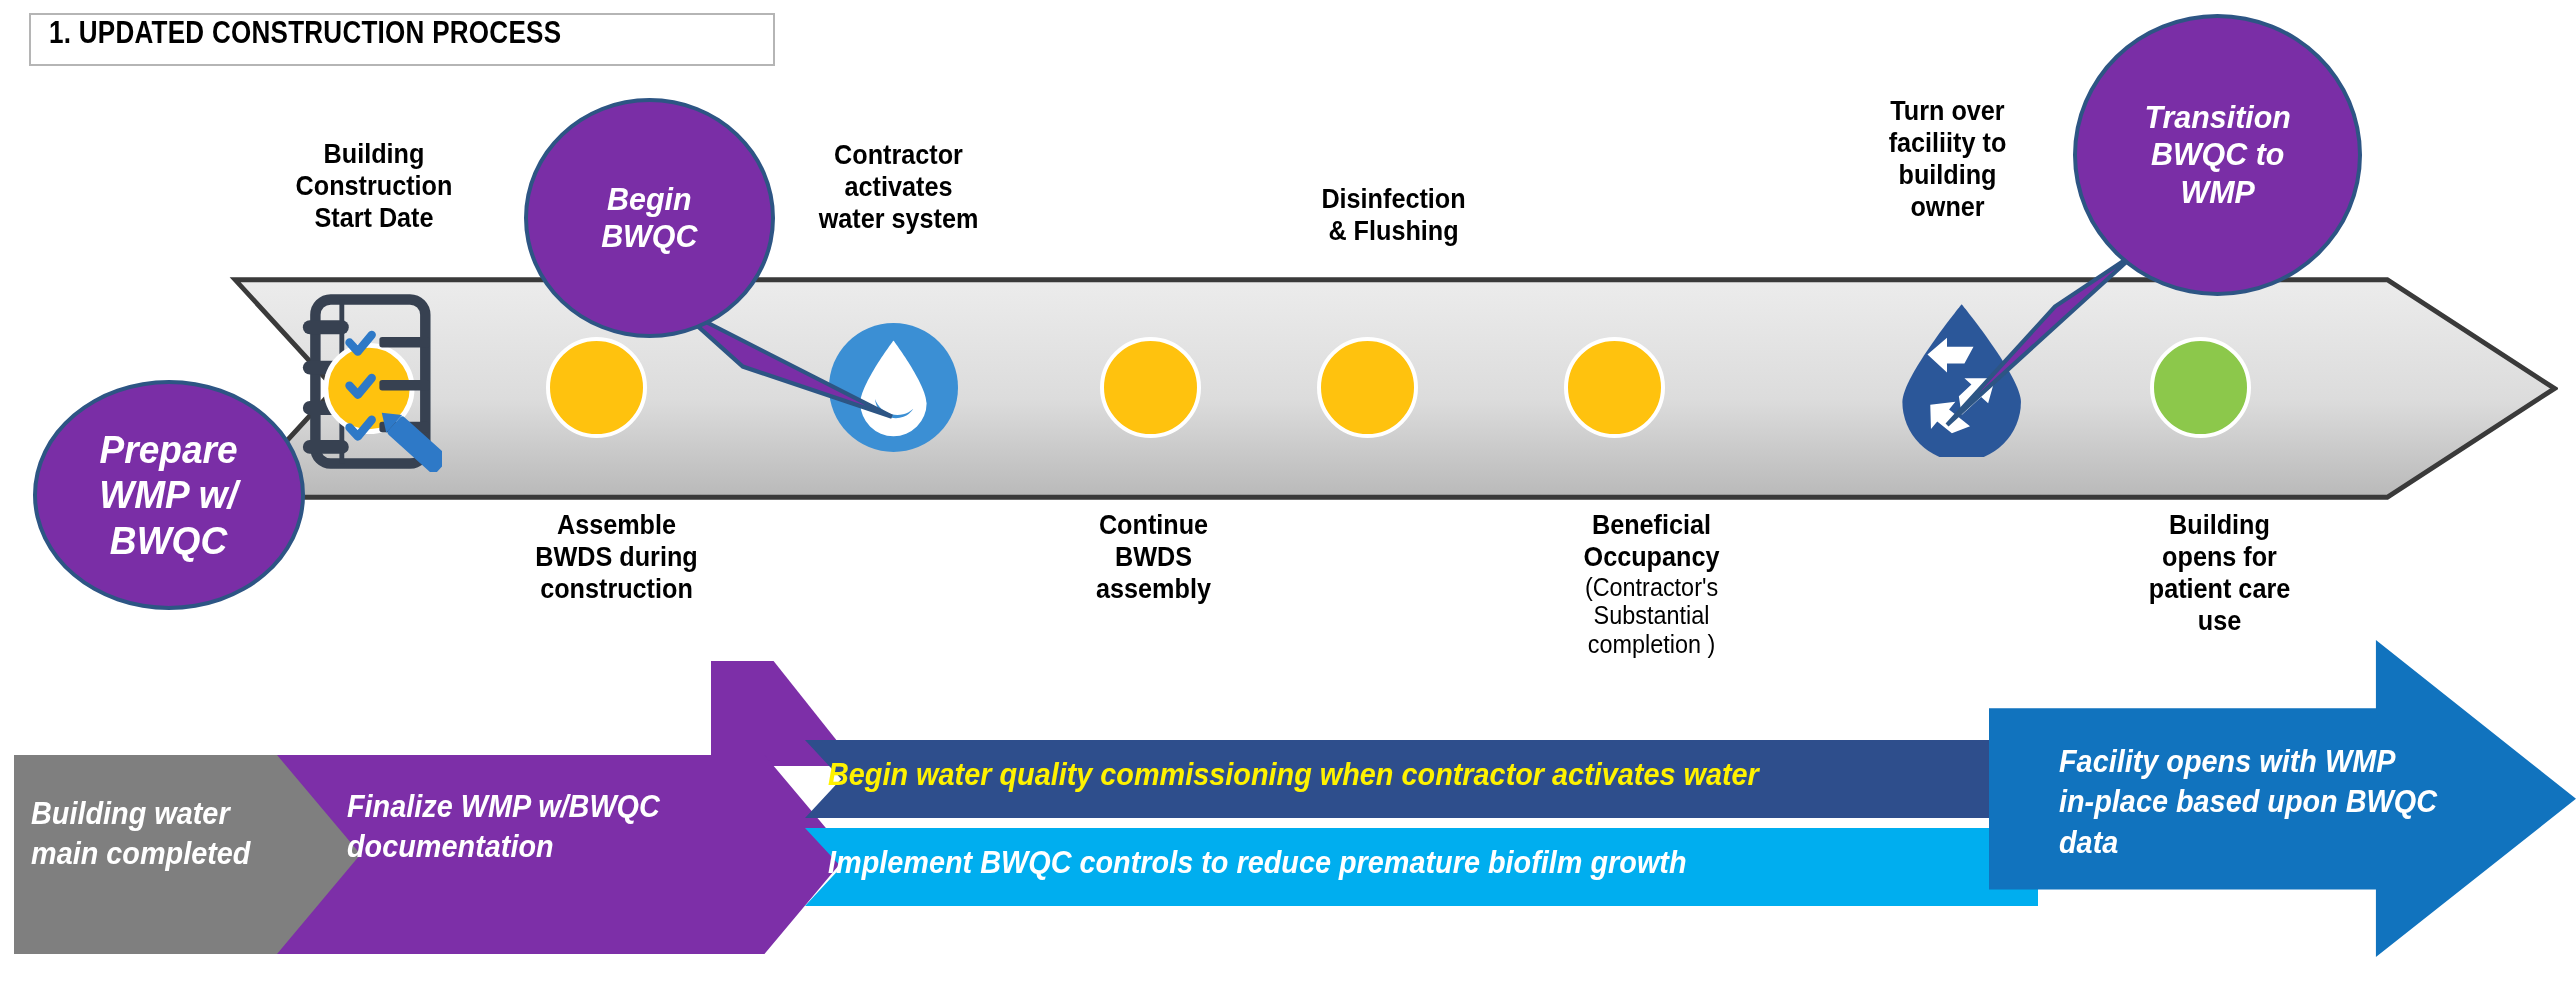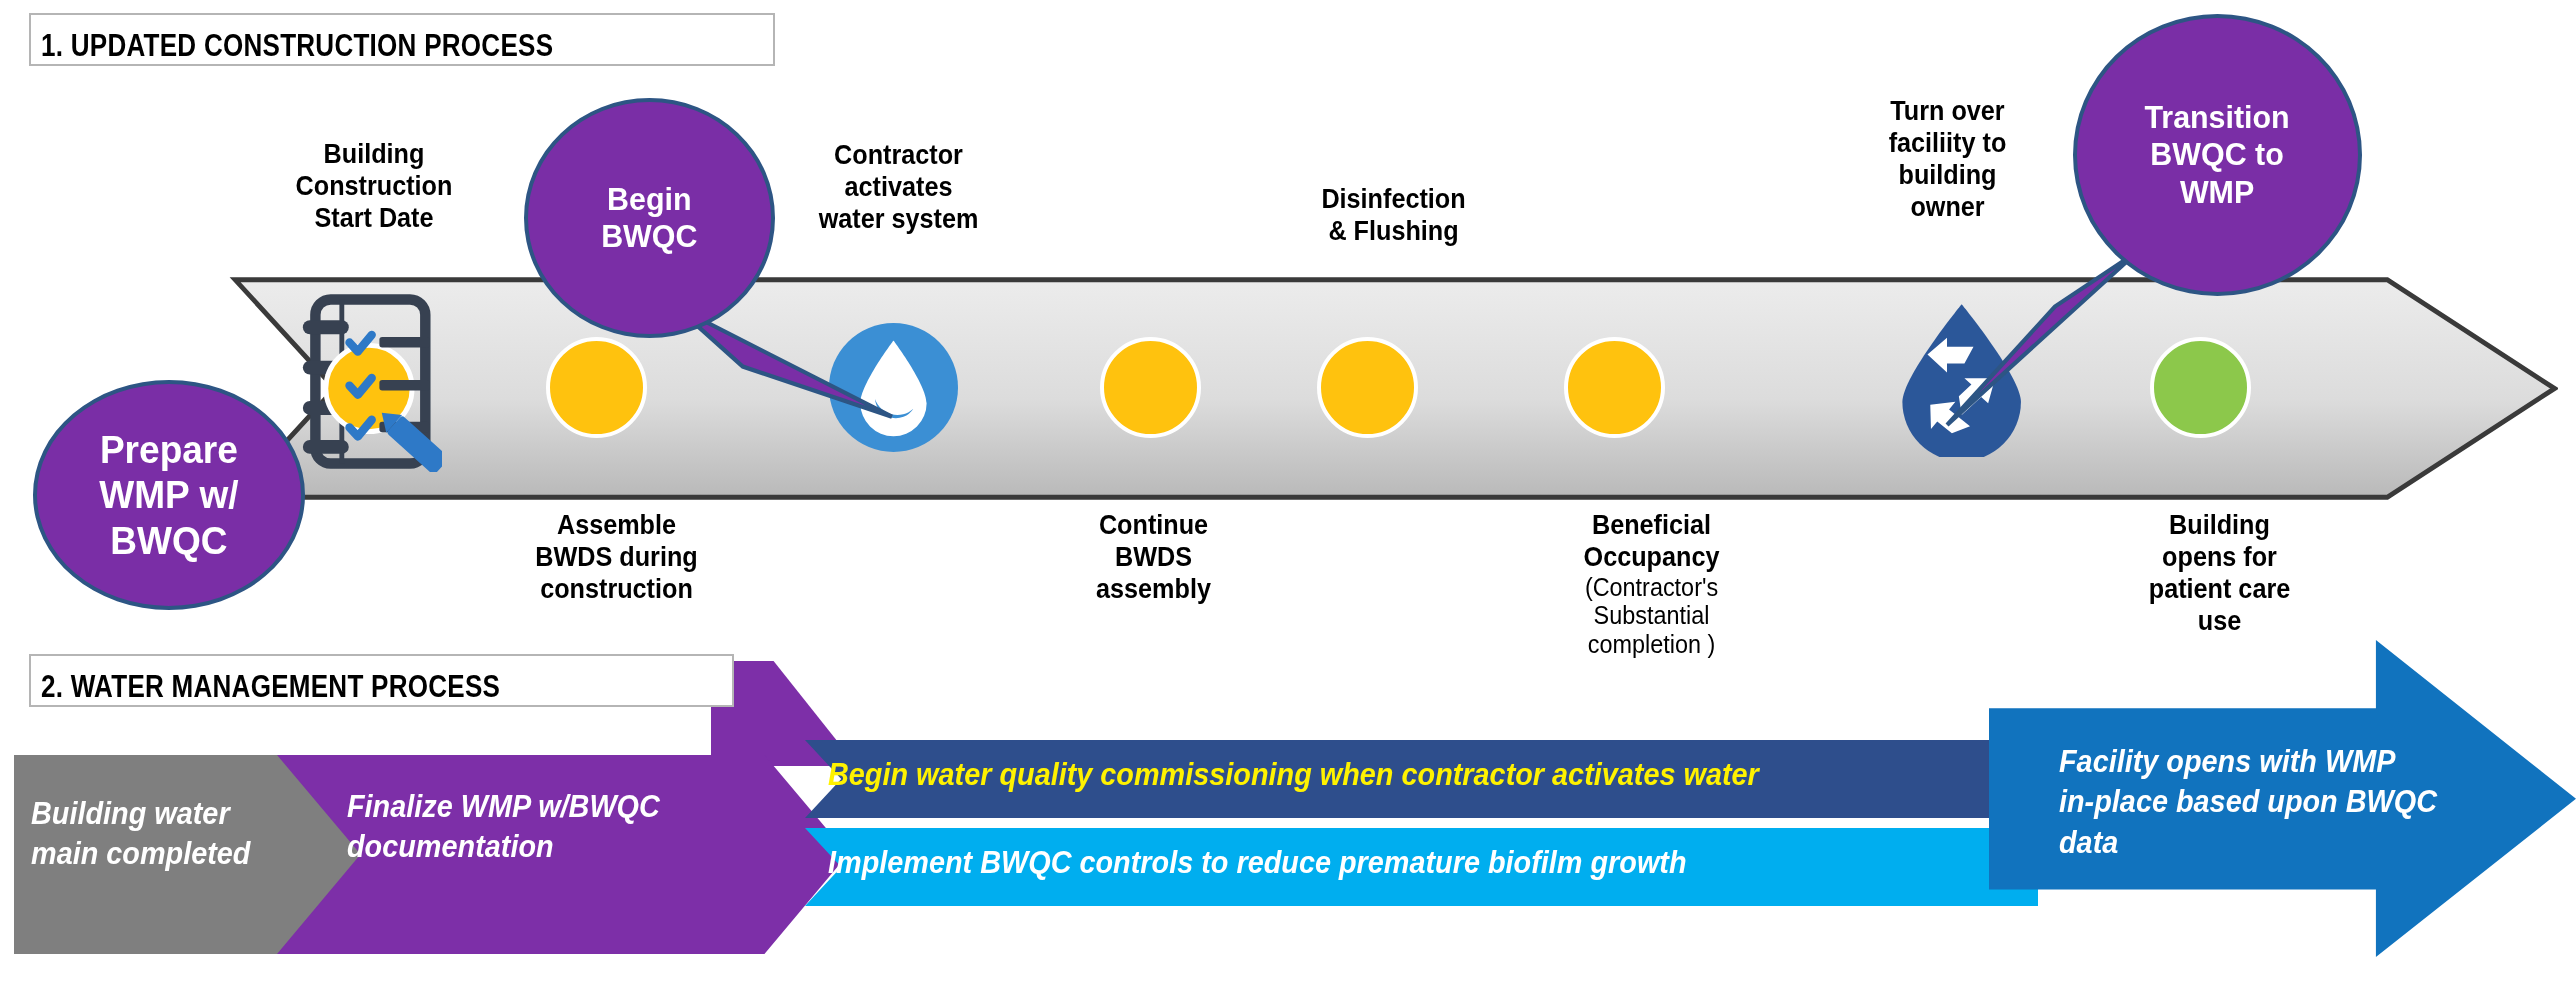--- a/index.html
+++ b/index.html
@@ -2,22 +2,22 @@
 <html style="font-size:11px"><head>
 <meta charset="utf-8">
 <style>
   html,body{margin:0;padding:0;background:#fff;}
   body{font-family:"Liberation Sans", sans-serif;}
   #stage{position:relative;width:2576px;height:993px;background:#ffffff;overflow:hidden;}
 
   
   .hdr-box{
     position:absolute;background:#ffffff;border:2.1px solid #b5b5b5;
-    display:flex;align-items:flex-end;box-sizing:border-box;
-    padding-left:10px;z-index:40;
+    display:flex;align-items:flex-start;box-sizing:border-box;
+    padding-left:18px;z-index:40;
   }
   .hdr-box .hdr-text{
     font-weight:bold;font-size:31px;letter-spacing:0.3px;color:#000;
     font-family:"Liberation Sans", sans-serif;
     transform:scaleX(.84);transform-origin:left center;white-space:nowrap;
   }
   #hdr1{left:29px;top:12.5px;width:746px;height:53px;}
   #hdr2{left:29px;top:654px;width:705px;height:53px;}
 
   
@@ -38,20 +38,21 @@
 
   .icon-wrap{position:absolute;z-index:22;}
 
   
   .bubble{
     position:absolute;border-radius:50%;background:#7a2ea6;
     border:4.2px solid #2d5584;box-sizing:border-box;z-index:60;
     display:flex;align-items:center;justify-content:center;text-align:center;
     color:#ffffff;font-weight:bold;line-height:1.16;
     font-family:"Liberation Sans", sans-serif;
+    font-style:italic;
   }
   .bubble span{display:block;padding:0 5.6px;transform:scaleX(.95);}
   .tail{position:absolute;z-index:59;}
 
   
   .chev{position:absolute;z-index:20;}
   .band-text{
     position:absolute;z-index:30;color:#fff;font-style:italic;font-weight:bold;
     line-height:1.3;font-family:"Liberation Sans", sans-serif;
     transform:scaleX(.93);transform-origin:left center;
@@ -69,23 +70,20 @@
         <stop offset="55%" stop-color="#dcdcdc"></stop>
         <stop offset="100%" stop-color="#b9b9b9"></stop>
       </linearGradient>
     </defs>
     <polygon points="72,4 3160,4 3160,4 3400,160 3160,316 72,316 215,160" fill="url(#gGrey)" stroke="#3A3A3A" stroke-width="7"></polygon>
   </svg>
 
   <div id="hdr1" class="hdr-box">
     <div class="hdr-text">1. UPDATED CONSTRUCTION PROCESS</div>
   </div>
-  <div id="hdr2" class="hdr-box">
-    <div class="hdr-text">2. WATER MANAGEMENT PROCESS</div>
-  </div>
 
   <div class="tl-label" style="left:259px;top:138px;width:230px;">
     <div style="white-space:pre-line">Building
 Construction
 Start Date</div>
   </div>
   <div class="tl-label" style="left:773px;top:139px;width:251px;">
     <div style="white-space:pre-line">Contractor
 activates
 water system</div>

